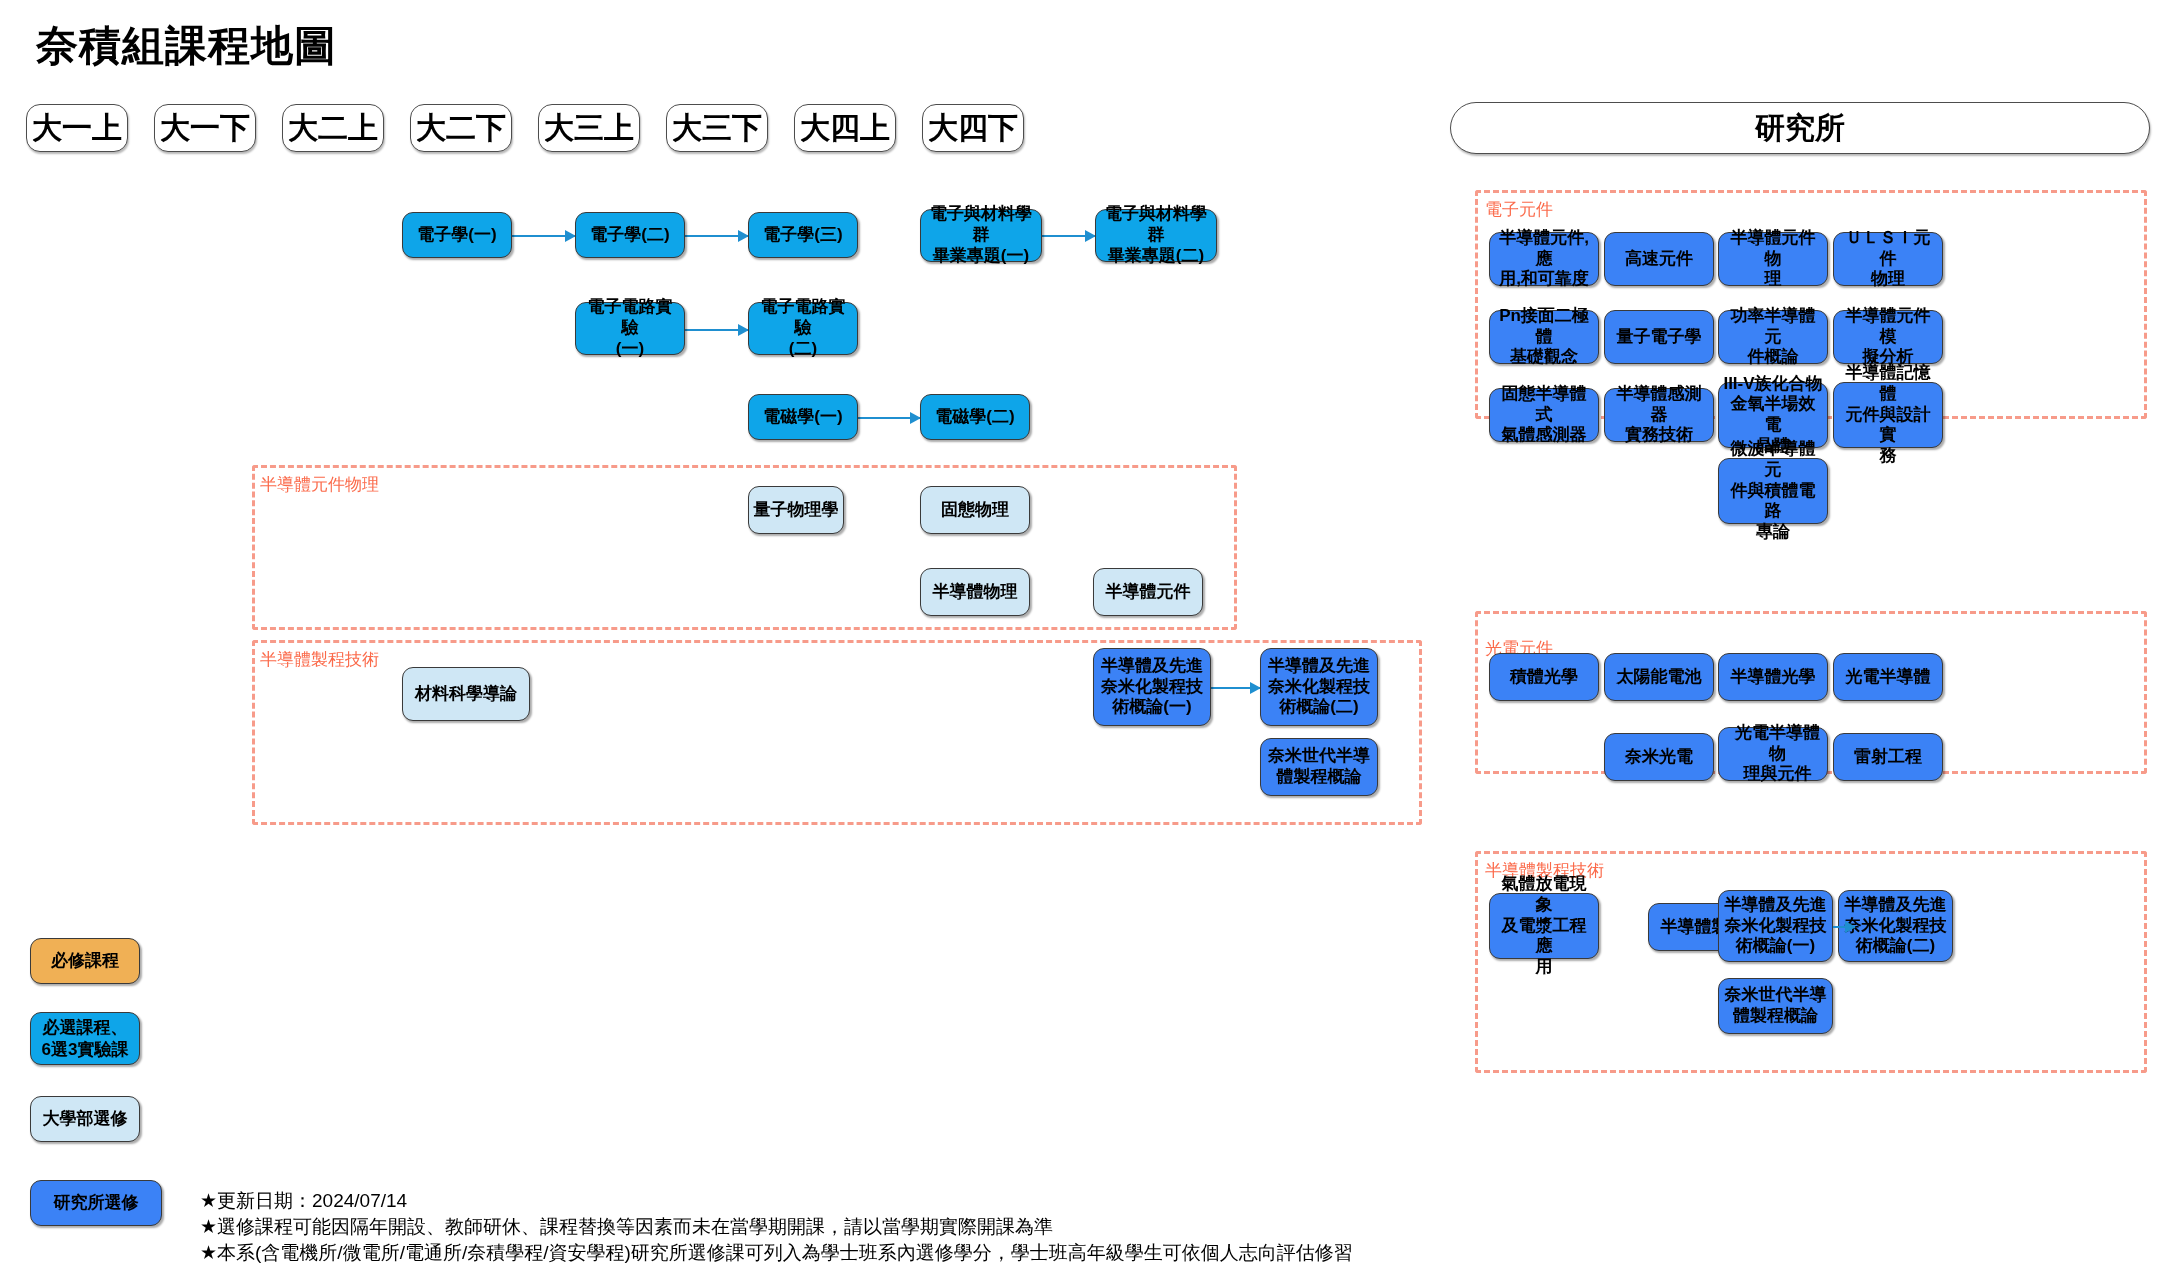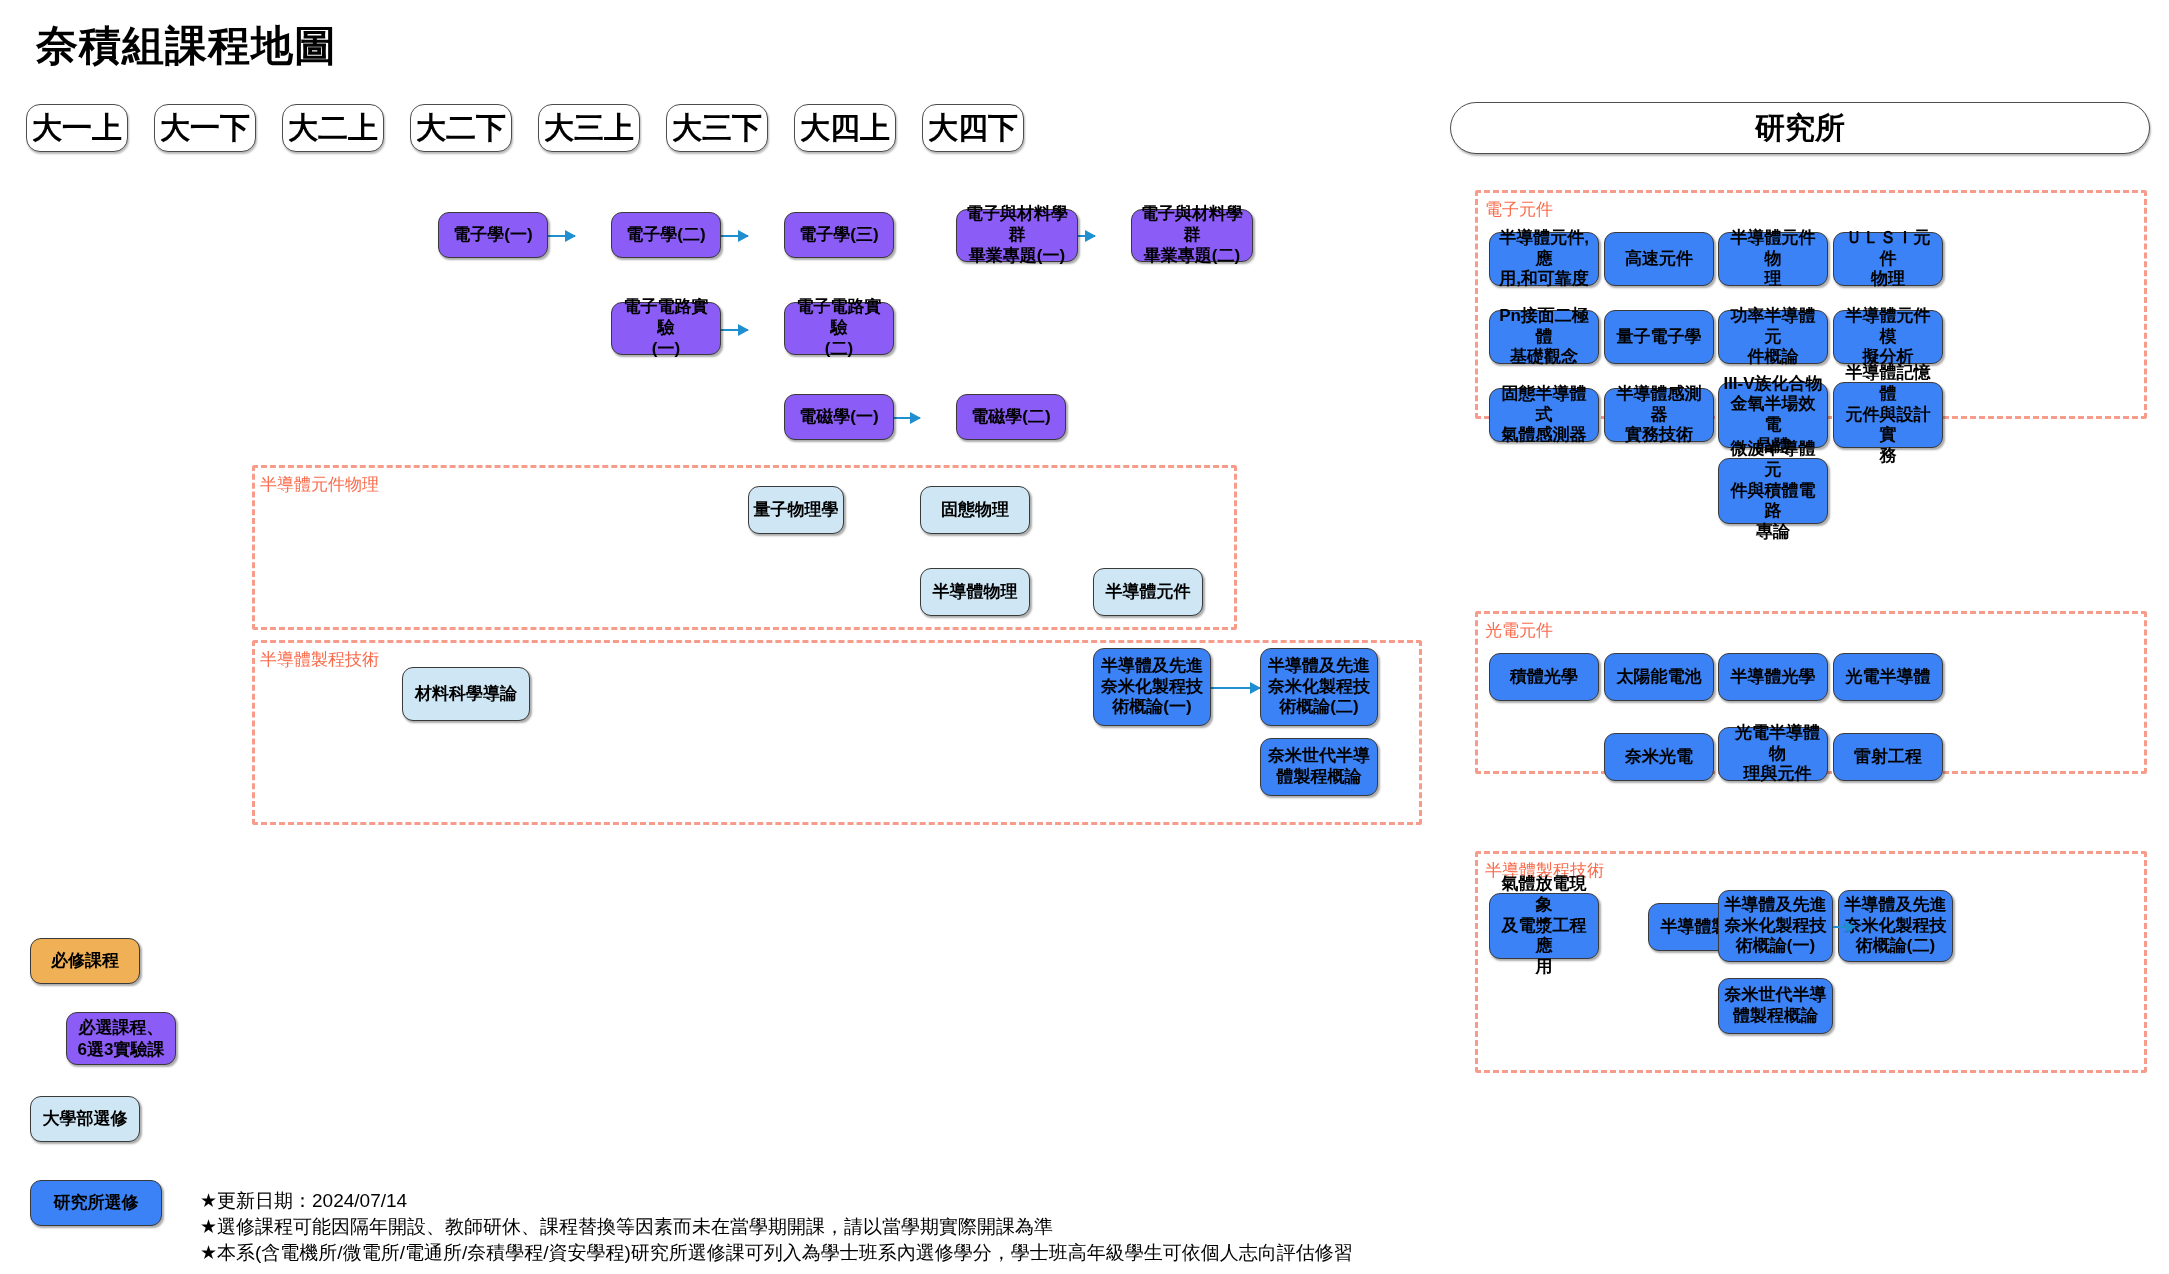--- a/index.html
+++ b/index.html
@@ -44,21 +44,21 @@
     border-radius:11px;
     display:flex; align-items:center; justify-content:center;
     text-align:center;
     font-size:17px;
     font-weight:bold;
     line-height:1.22;
     padding:2px 4px;
     box-shadow:1.5px 2px 2px rgba(0,0,0,.33);
     white-space:pre-line;
   }
-  .req      { background:#8b5cf6;margin-left:36px; }   
+  .req      { background:#0ea5e9; }   
   .ugelect  { background:#cfe7f5; }   
   .gradelect{ background:#3b82f6; }   
   .mandatory{ background:#f0b055; }   
 
   
   .arrow { height:2px; background:#1f8fd0; }
   .arrow::after {
     content:""; position:absolute; right:-1px; top:-5px;
     border-left:11px solid #1f8fd0;
     border-top:6px solid transparent;
@@ -182,21 +182,21 @@
     <div class="abs node gradelect" style="left: 1718px; top: 382px; width: 110px; height: 66px;">III-V族化合物
 金氧半場效電
 晶體</div>
     <div class="abs node gradelect" style="left: 1833px; top: 382px; width: 110px; height: 66px;">半導體記憶體
 元件與設計實
 務</div>
     <div class="abs node gradelect" style="left: 1718px; top: 458px; width: 110px; height: 66px;">微波半導體元
 件與積體電路
 專論</div>
     <div class="abs dashgroup" style="left: 1475px; top: 611px; width: 672px; height: 163px;"></div>
-    <div class="abs dashlabel" style="left: 1485px; top: 619px;">光電元件</div>
+    <div class="abs dashlabel" style="left: 1485px; top: 637px;">光電元件</div>
     <div class="abs node gradelect" style="left: 1489px; top: 653px; width: 110px; height: 48px;">積體光學</div>
     <div class="abs node gradelect" style="left: 1604px; top: 653px; width: 110px; height: 48px;">太陽能電池</div>
     <div class="abs node gradelect" style="left: 1718px; top: 653px; width: 110px; height: 48px;">半導體光學</div>
     <div class="abs node gradelect" style="left: 1833px; top: 653px; width: 110px; height: 48px;">光電半導體</div>
     <div class="abs node gradelect" style="left: 1604px; top: 733px; width: 110px; height: 48px;">奈米光電</div>
     <div class="abs node gradelect" style="left: 1718px; top: 727px; width: 110px; height: 54px; padding-left: 13px;">光電半導體物
 理與元件</div>
     <div class="abs node gradelect" style="left: 1833px; top: 733px; width: 110px; height: 48px;">雷射工程</div>
     <div class="abs dashgroup" style="left: 1475px; top: 851px; width: 672px; height: 222px;"></div>
     <div class="abs dashlabel" style="left: 1485px; top: 859px;">半導體製程技術</div>

